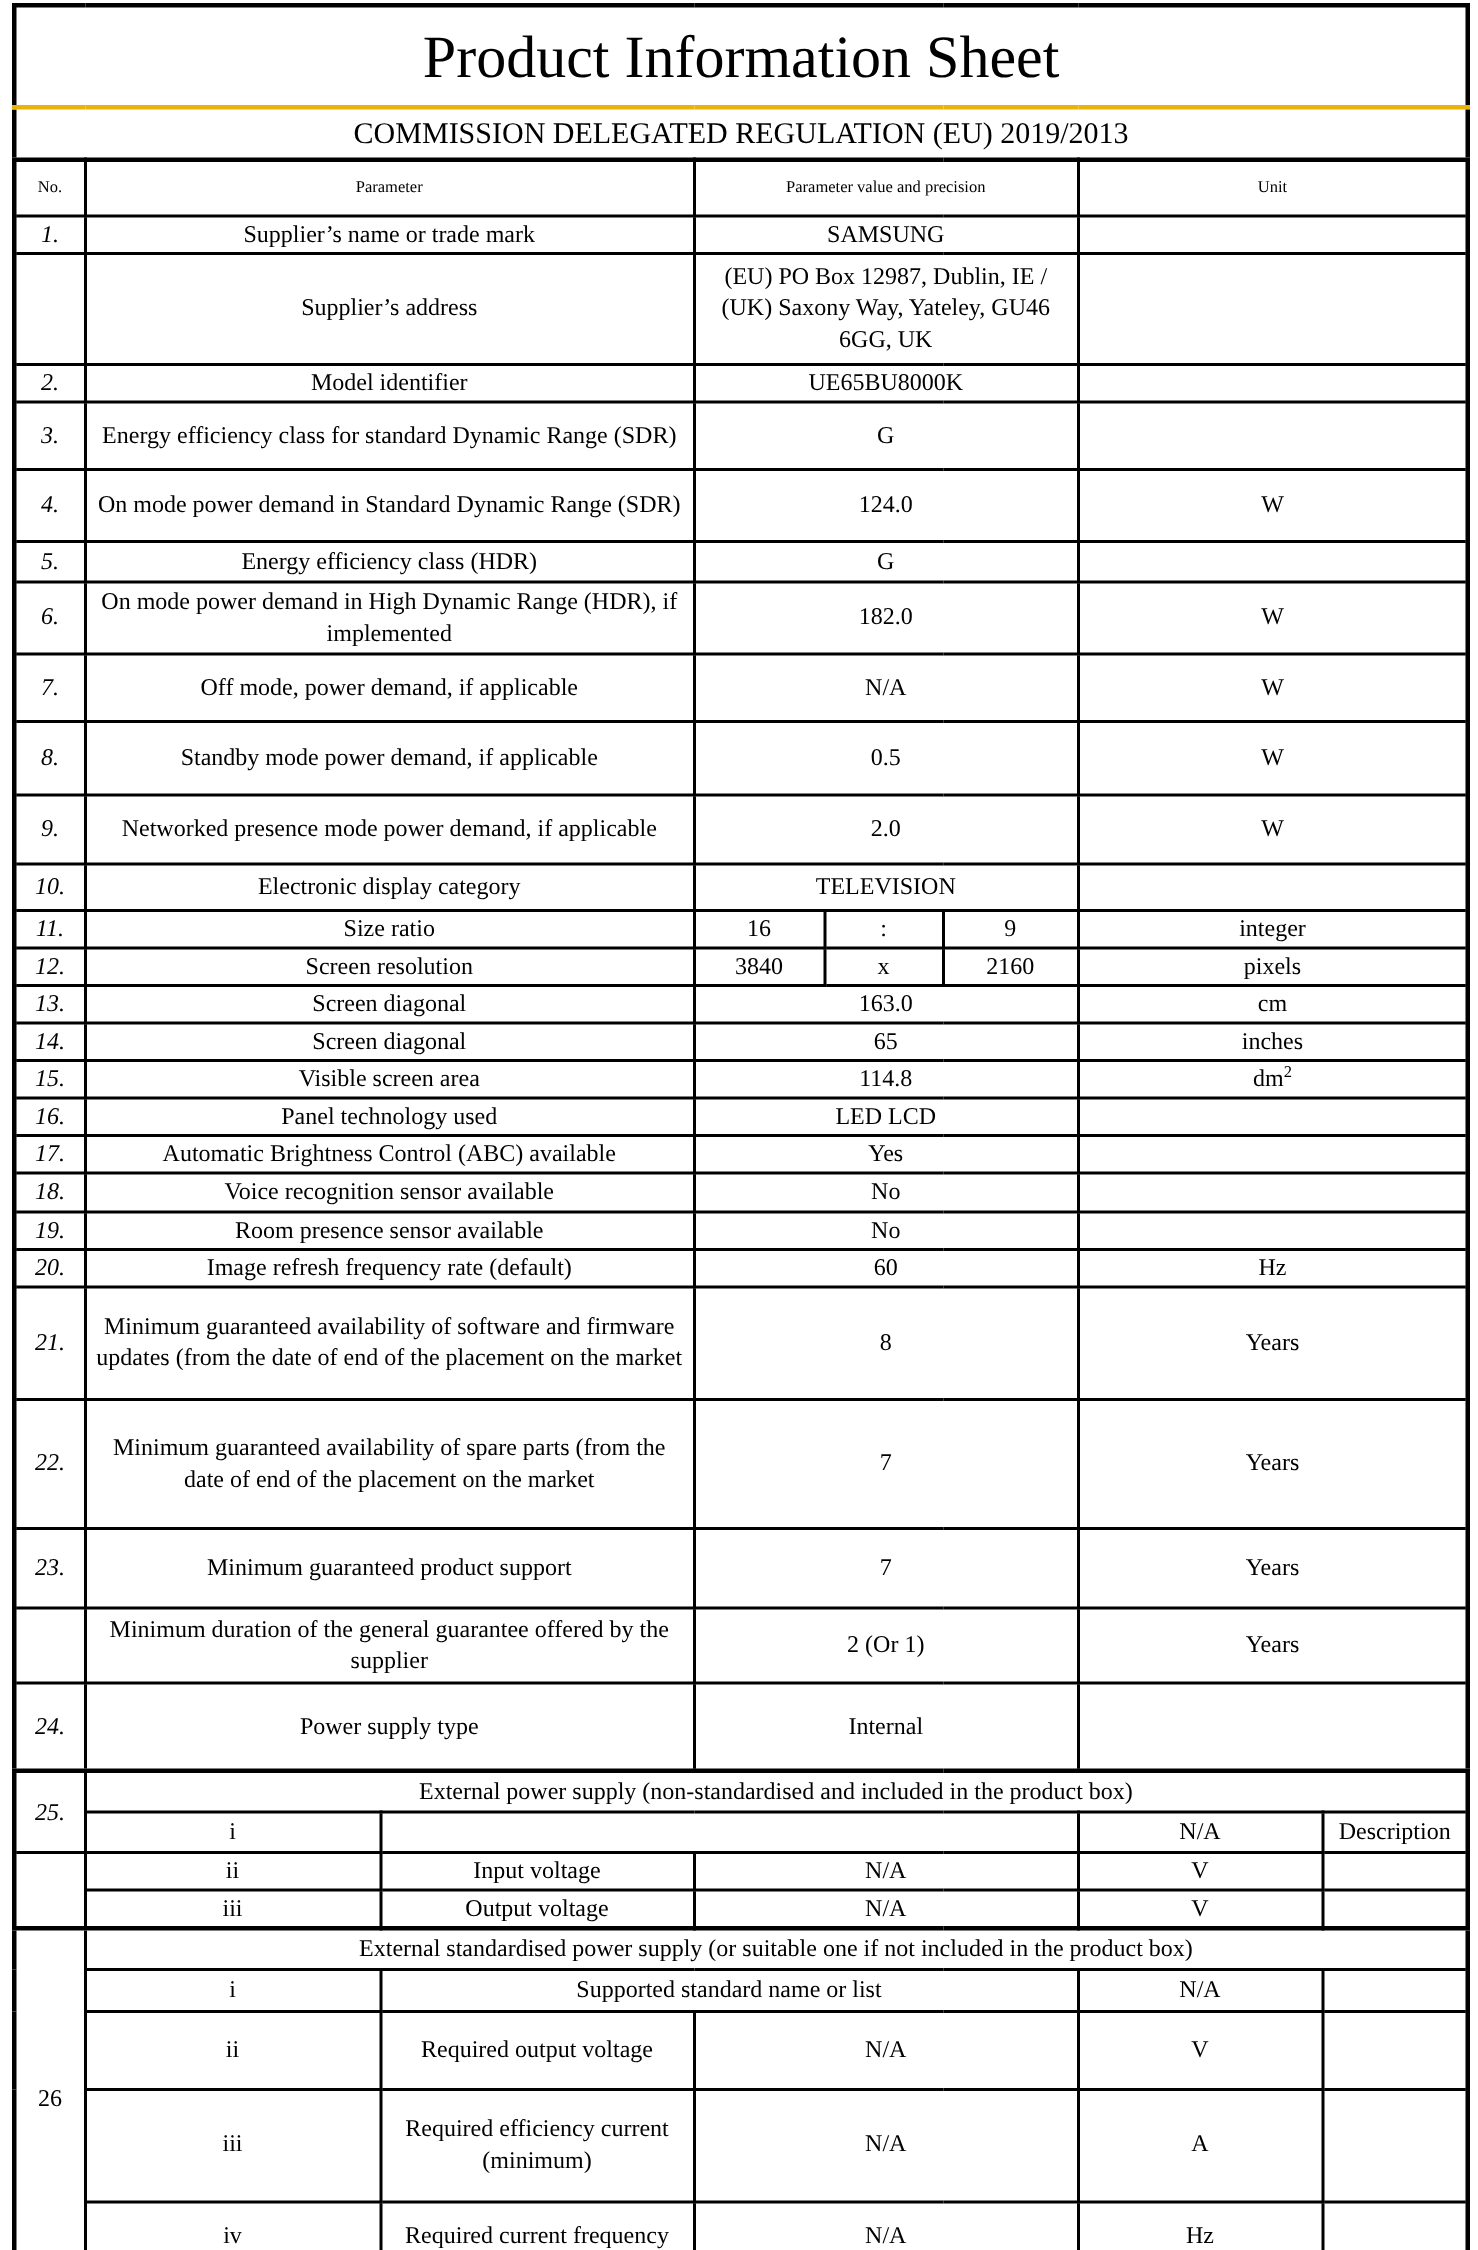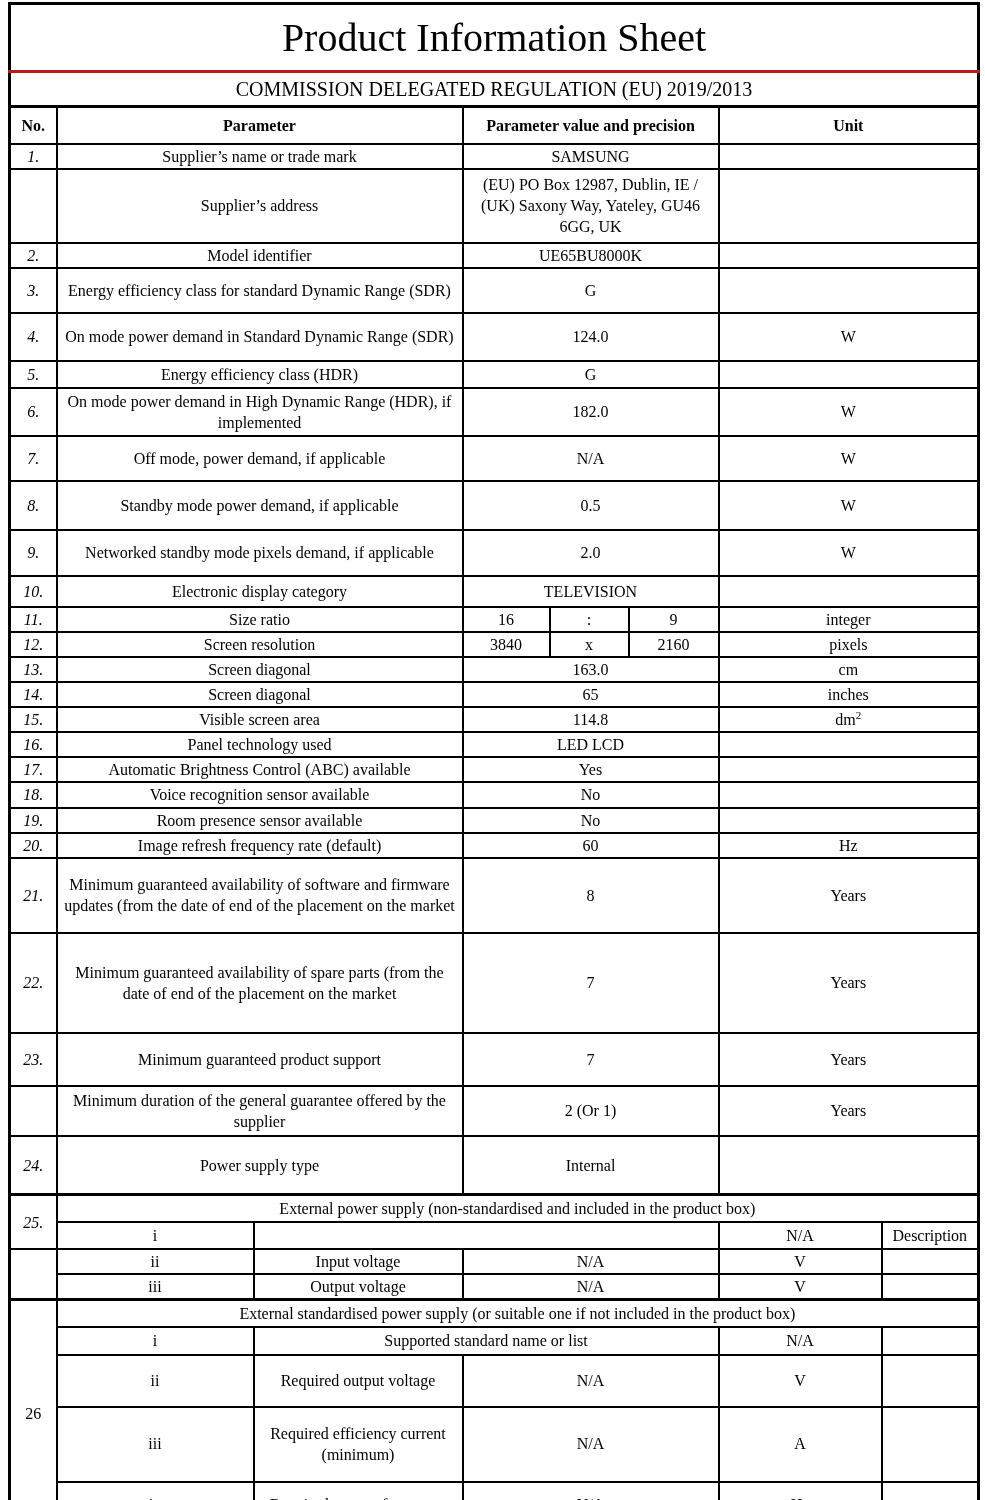--- a/index.html
+++ b/index.html
@@ -24,27 +24,27 @@
     font-size: 16px;
     font-weight: 400;
     line-height: 1.32;
     padding: 1px 4px;
     overflow: hidden;
     word-wrap: break-word;
   }
   td.title-cell {
     font-size: 40px;
     line-height: 1.1;
-    border-bottom: 3px solid #b91c1c;
+    border-bottom: 3px solid #eab308;
   }
   td.subtitle-cell {
     font-size: 20px;
     border-bottom: 3px solid #000;
   }
-  th.hdr { font-size: 16px; font-weight: 700; }
+  th.hdr { font-size: 11px; font-weight: 400; }
   td.no { font-style: italic; }
   td.no-upright { font-style: normal; }
   tr.sec-start > td { border-top: 3px solid #000; }
   sup { font-size: 11px; line-height: 0; }
 </style>
 </head>
 <body>
 
 <table class="sheet">
   <colgroup>
@@ -121,21 +121,21 @@
     <td colspan="2">W</td>
   </tr>
   <tr style="height:49px">
     <td class="no">8.</td>
     <td colspan="2">Standby mode power demand, if applicable</td>
     <td colspan="3">0.5</td>
     <td colspan="2">W</td>
   </tr>
   <tr style="height:46px">
     <td class="no">9.</td>
-    <td colspan="2">Networked standby mode pixels demand, if applicable</td>
+    <td colspan="2">Networked presence mode power demand, if applicable</td>
     <td colspan="3">2.0</td>
     <td colspan="2">W</td>
   </tr>
   <tr style="height:31px">
     <td class="no">10.</td>
     <td colspan="2">Electronic display category</td>
     <td colspan="3">TELEVISION</td>
     <td colspan="2"></td>
   </tr>
   <tr style="height:25px">
@@ -201,21 +201,21 @@
     <td colspan="2">Image refresh frequency rate (default)</td>
     <td colspan="3">60</td>
     <td colspan="2">Hz</td>
   </tr>
   <tr style="height:75px">
     <td class="no">21.</td>
     <td colspan="2">Minimum guaranteed availability of software and firmware updates (from the date of end of the placement on the market</td>
     <td colspan="3">8</td>
     <td colspan="2">Years</td>
   </tr>
-  <tr style="height:100px">
+  <tr style="height:86px">
     <td class="no">22.</td>
     <td colspan="2">Minimum guaranteed availability of spare parts (from the date of end of the placement on the market</td>
     <td colspan="3">7</td>
     <td colspan="2">Years</td>
   </tr>
   <tr style="height:53px">
     <td class="no">23.</td>
     <td colspan="2">Minimum guaranteed product support</td>
     <td colspan="3">7</td>
     <td colspan="2">Years</td>

